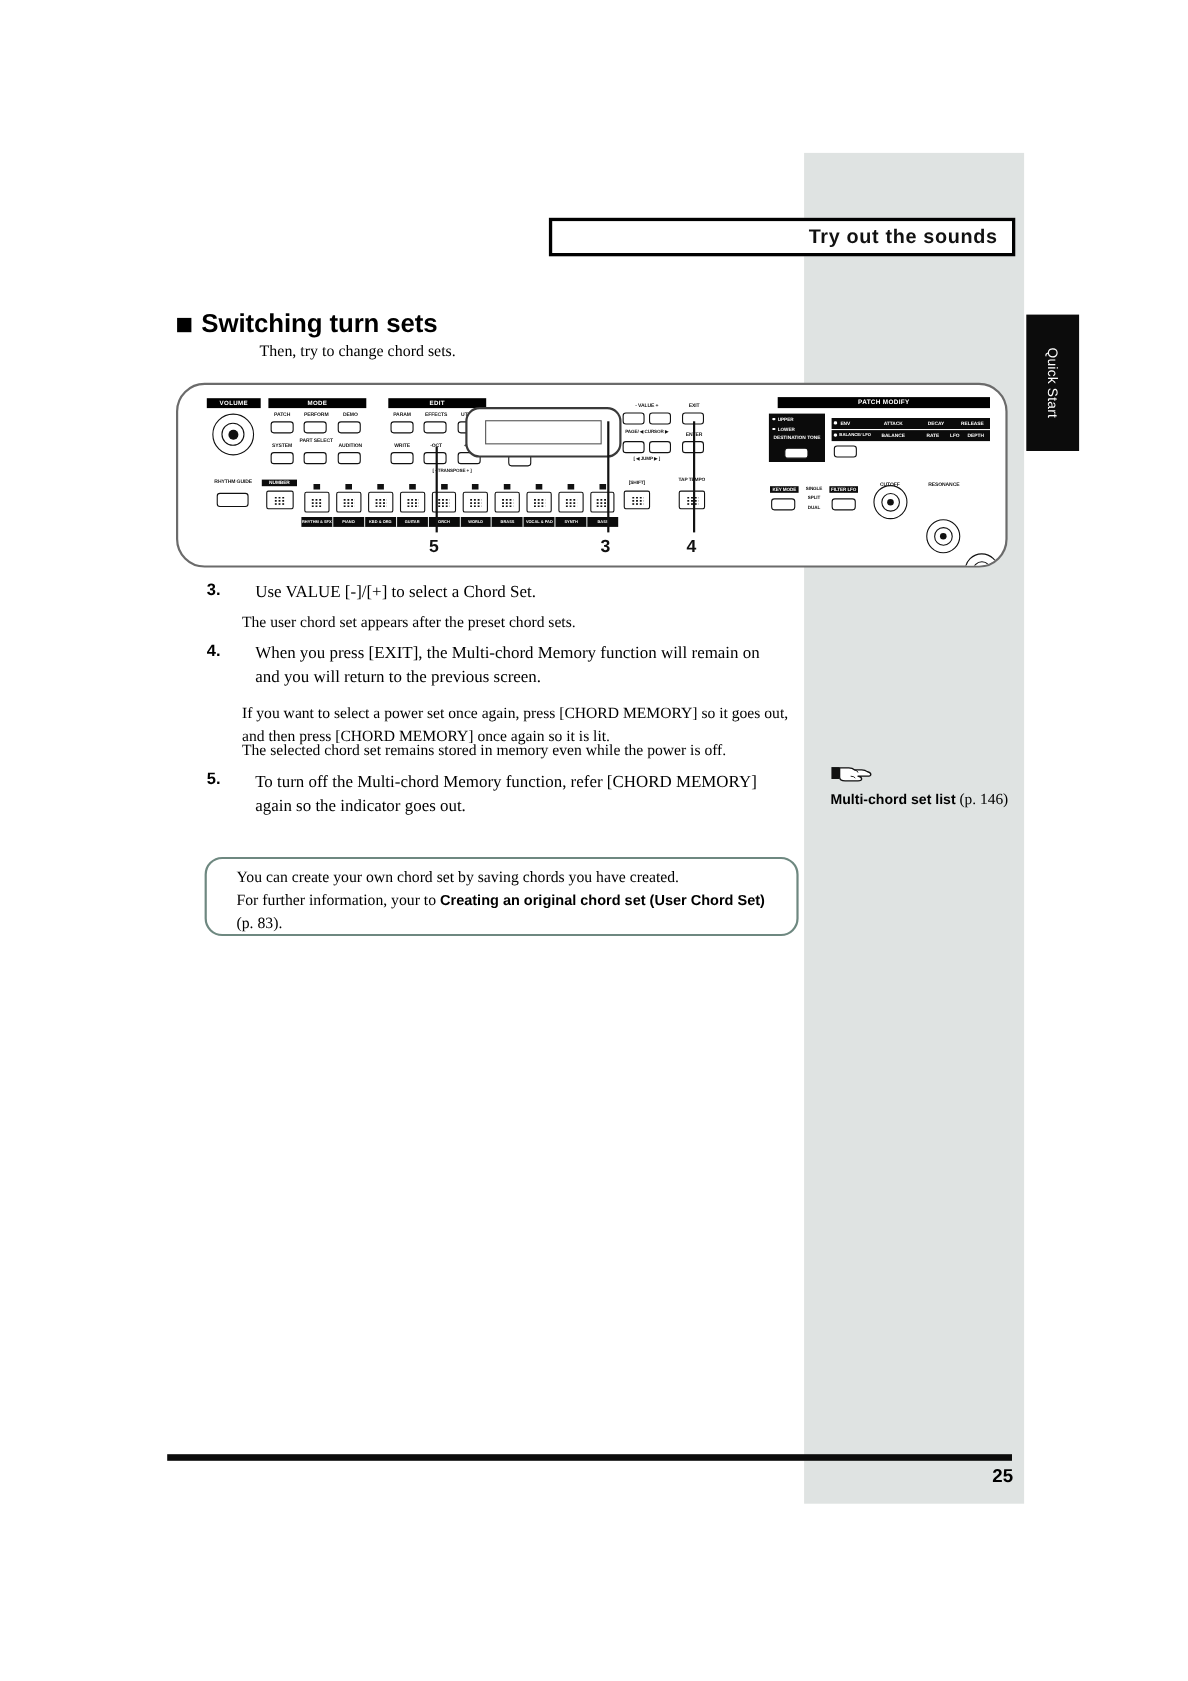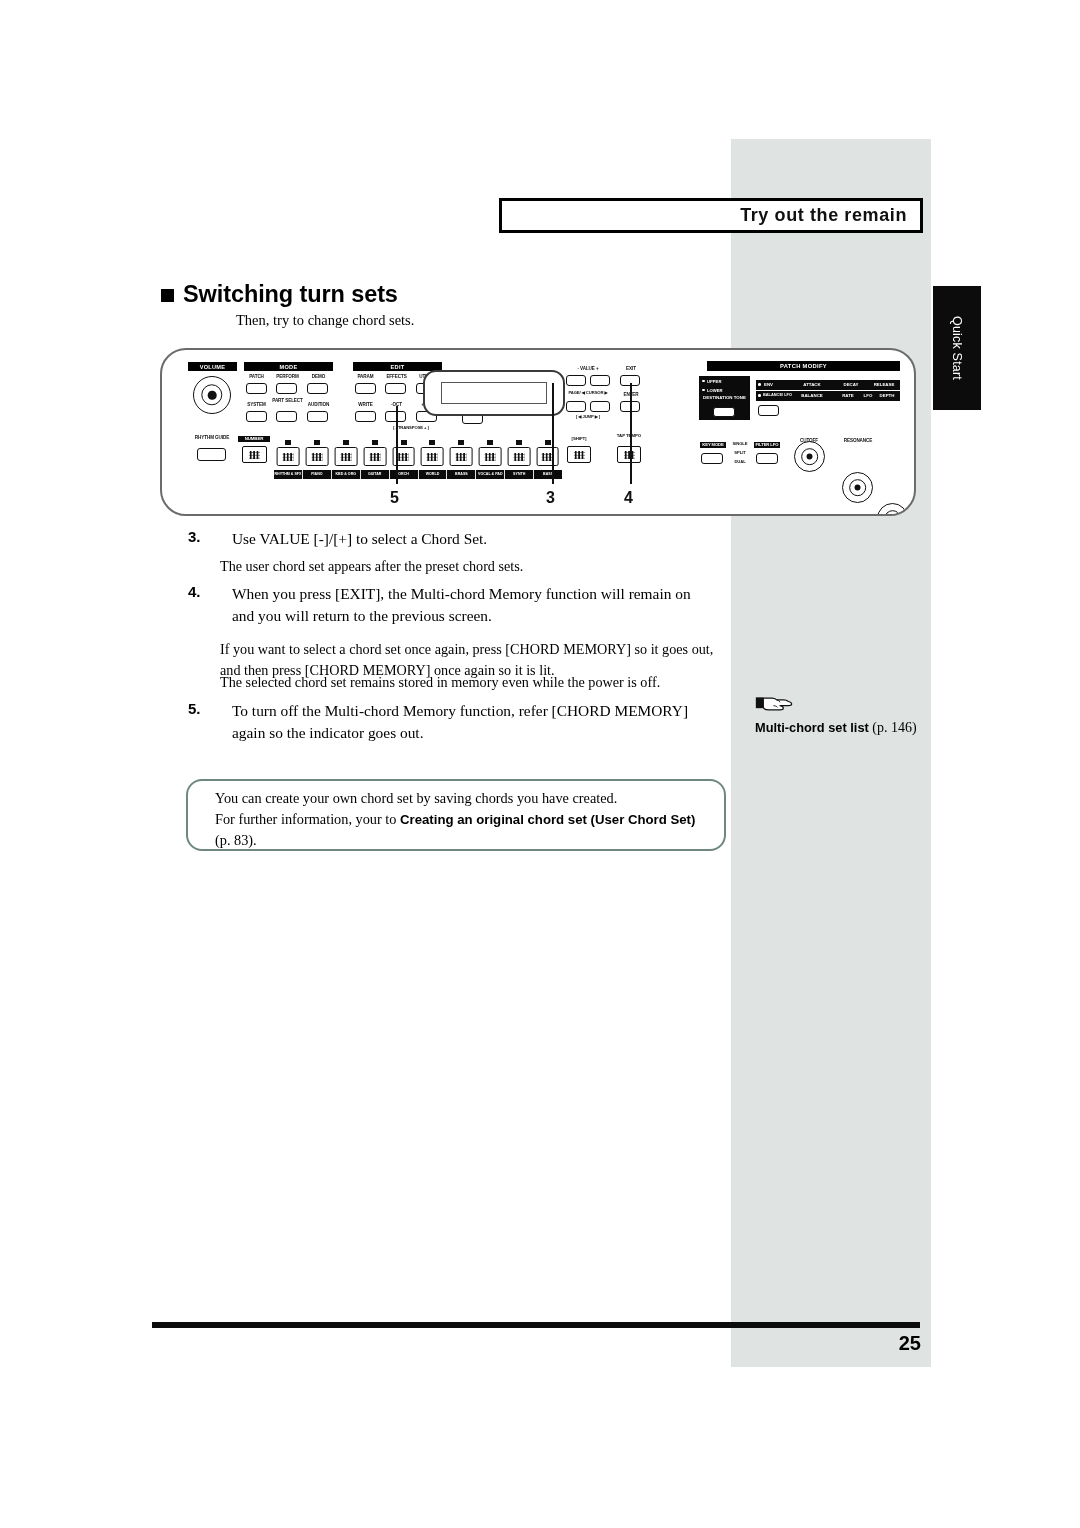--- a/index.html
+++ b/index.html
@@ -147,34 +147,34 @@
   #margin-ref .mtext b {
     font-family:"Liberation Sans", sans-serif; font-weight:bold; font-size:12.8px;
   }
 
   
   #footer-rule {
     position:absolute; left:152px; top:1322px; width:768px; height:6px; background:#0c0c0c;
   }
   #page-num {
     position:absolute; right:159px; top:1332px;
-    font-family:"Liberation Sans", sans-serif; font-weight:bold; font-size:20px;
+    font-family:"Liberation Sans", sans-serif; font-weight:bold; font-size:17px;
   }
 </style>
 </head>
 <body>
 
 <div id="gray-panel"></div>
 
 <div id="quick-tab">
   <span>Quick Start</span>
 </div>
 
 <div id="header-box">
-  <span>Try out the remain</span>
+  <span>Try out the sounds</span>
 </div>
 
 <div id="section-title">
   <span class="sq"></span>
   <span>Switching turn sets</span>
 </div>
 <div id="intro-line">Then, try to change chord sets.</div>
 
 <div id="panel-diagram">
 
@@ -383,21 +383,21 @@
 <div class="step" style="left:188px;top:528px;width:530px;">
   <span class="step-num">3.</span>
   <div class="step-body">Use VALUE [-]/[+] to select a Chord Set.</div>
 </div>
 <div class="sub" style="left:220px;top:556px;width:500px;">The user chord set appears after the preset chord sets.</div>
 
 <div class="step" style="left:188px;top:583px;width:522px;">
   <span class="step-num">4.</span>
   <div class="step-body">When you press [EXIT], the Multi-chord Memory function will remain on and you will return to the previous screen.</div>
 </div>
-<div class="sub" style="left:220px;top:639px;width:500px;">If you want to select a chord set once again, press [CHORD MEMORY] so it goes out, and then press [CHORD MEMORY] once again so it is lit.</div>
+<div class="sub" style="left:220px;top:639px;width:500px;">If you want to select a power set once again, press [CHORD MEMORY] so it goes out, and then press [CHORD MEMORY] once again so it is lit.</div>
 <div class="sub" style="left:220px;top:672px;width:500px;">The selected chord set remains stored in memory even while the power is off.</div>
 
 <div class="step" style="left:188px;top:700px;width:520px;">
   <span class="step-num">5.</span>
   <div class="step-body">To turn off the Multi-chord Memory function, refer [CHORD MEMORY] again so the indicator goes out.</div>
 </div>
 
 <div id="note-box">
   <div class="t">
     <span>You can create your own chord set by saving chords you have created.</span><br>

